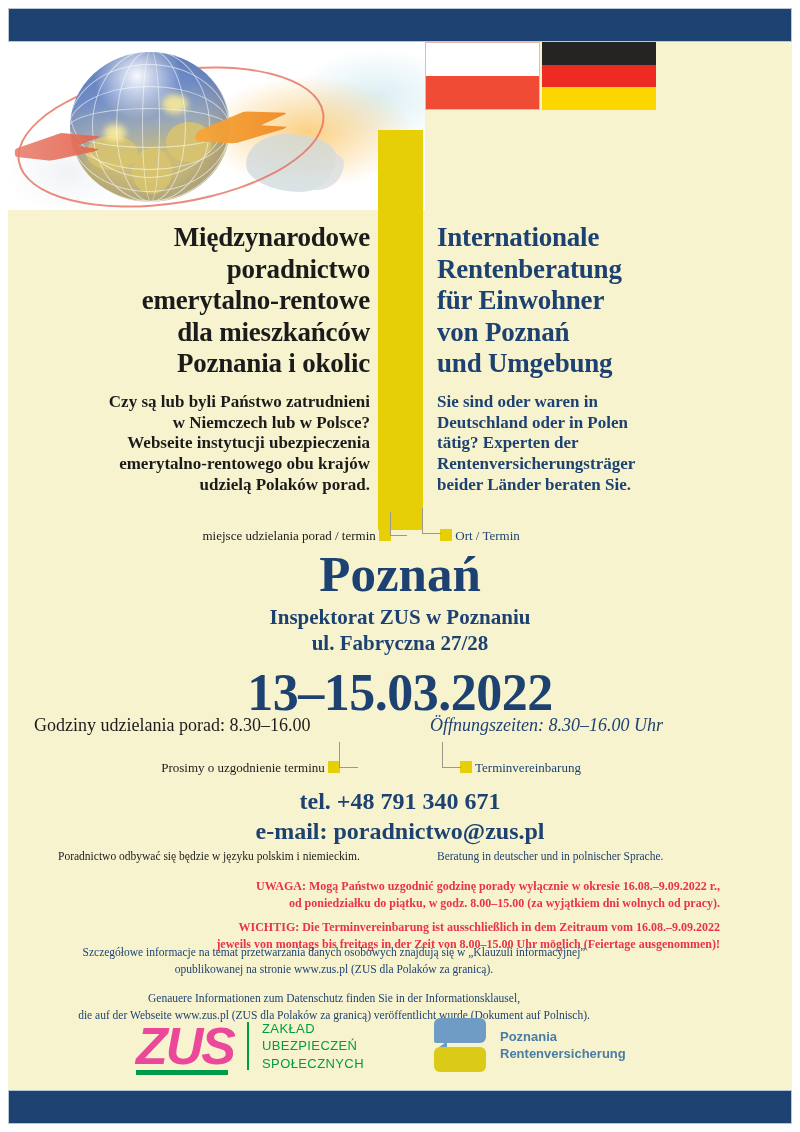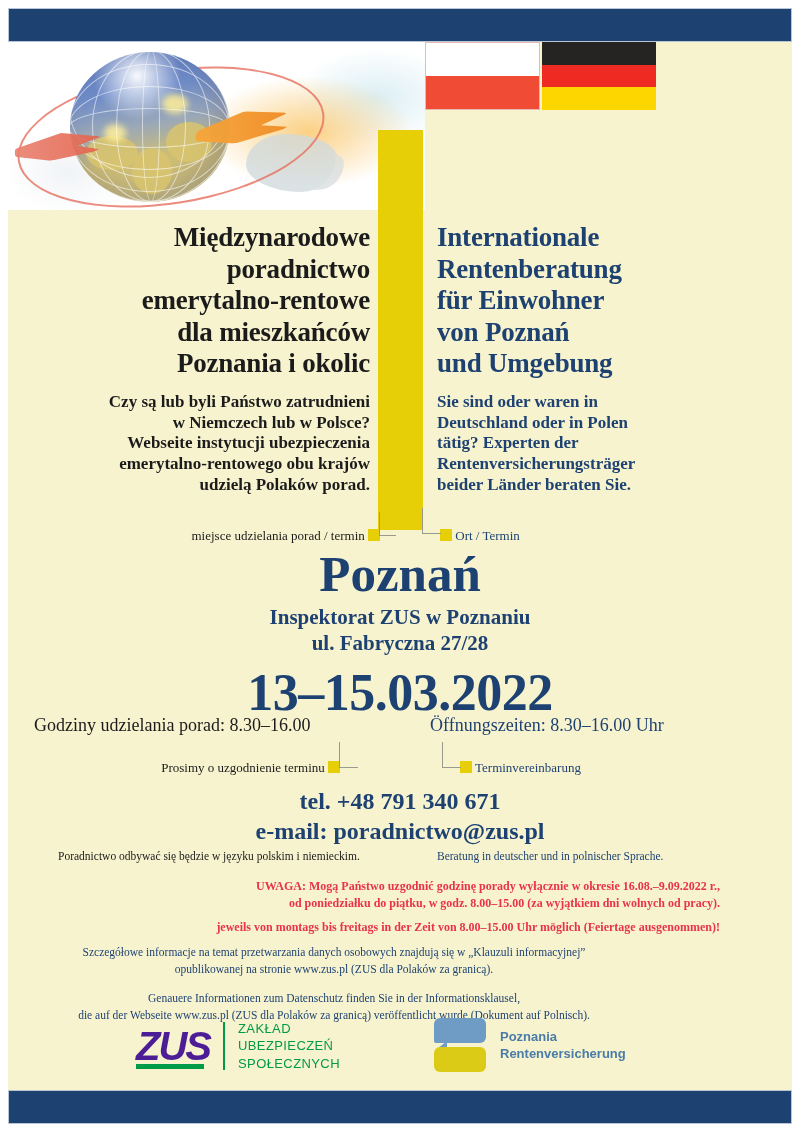--- a/index.html
+++ b/index.html
@@ -65,38 +65,38 @@
   .col-pl{position:absolute;left:40px;top:222px;width:330px;text-align:right;color:#1b1b1b;}
   .col-de{position:absolute;left:437px;top:222px;width:330px;text-align:left;color:#1d4272;}
   .h1{font-weight:bold;font-size:27px;line-height:1.17;letter-spacing:-.2px;}
   .h1 .ln{display:block;}
   .lead{font-weight:bold;font-size:17px;line-height:1.22;margin-top:12px;}
   .lead .ln{display:block;}
 
   
   .mark{position:absolute;font-size:13px;}
   .mark .sq{display:inline-block;width:12px;height:12px;background:#e6cf07;vertical-align:-1px;}
-  .mk-pl{left:60px;top:528px;width:320px;text-align:right;color:#1b1b1b;}
+  .mk-pl{left:71px;top:528px;width:320px;text-align:right;color:#1b1b1b;}
   .mk-pl .elbow{position:absolute;right:-16px;top:-16px;width:16px;height:24px;
       border-left:1px solid #9a9a8a;border-bottom:0;}
   .mk-pl .elbow:after{content:"";position:absolute;left:0;bottom:0;width:16px;height:1px;background:#9a9a8a;}
   .mk-de{left:440px;top:528px;color:#1d4272;}
   .mk-de .elbow{position:absolute;left:-18px;top:-20px;width:18px;height:26px;
       border-left:1px solid #9a9a8a;}
   .mk-de .elbow:after{content:"";position:absolute;left:0;bottom:0;width:18px;height:1px;background:#9a9a8a;}
 
   
   .centre{position:absolute;left:0;top:548px;width:800px;text-align:center;color:#1d4272;}
   .city{font-weight:bold;font-size:51px;line-height:1.04;}
   .venue{font-weight:bold;font-size:21px;line-height:1.22;margin-top:4px;}
   .venue .ln{display:block;}
   .dates{font-weight:bold;font-size:52px;line-height:1.05;margin-top:10px;letter-spacing:-.5px;}
 
   .hours-pl{position:absolute;left:34px;top:715px;width:370px;text-align:left;font-size:18px;color:#1b1b1b;}
-  .hours-de{position:absolute;left:430px;top:715px;width:360px;text-align:left;font-size:18px;color:#1d4272;}
+  .hours-de{position:absolute;left:430px;top:715px;width:360px;text-align:left;font-size:18px;color:#1d4272;font-style:italic;}
 
   .mk2{position:absolute;font-size:13px;}
   .mk2 .sq{display:inline-block;width:12px;height:12px;background:#e6cf07;vertical-align:-1px;}
   .mk2-pl{left:40px;top:760px;width:300px;text-align:right;color:#1b1b1b;}
   .mk2-pl .elbow{position:absolute;right:-18px;top:-18px;width:18px;height:26px;border-left:1px solid #9a9a8a;}
   .mk2-pl .elbow:after{content:"";position:absolute;left:0;bottom:0;width:18px;height:1px;background:#9a9a8a;}
   .mk2-de{left:460px;top:760px;color:#1d4272;}
   .mk2-de .elbow{position:absolute;left:-18px;top:-18px;width:18px;height:26px;border-left:1px solid #9a9a8a;}
   .mk2-de .elbow:after{content:"";position:absolute;left:0;bottom:0;width:18px;height:1px;background:#9a9a8a;}
 
@@ -116,21 +116,21 @@
 
   .privacy{position:absolute;left:0;top:944px;width:668px;text-align:center;color:#1d4272;
         font-size:11.5px;line-height:1.45;}
   .privacy .blk{display:block;}
   .privacy .blk.second{margin-top:13px;}
   .privacy .ln{display:block;}
 
   
   .zus{position:absolute;left:136px;top:1020px;display:flex;align-items:center;gap:13px;}
   .zus .wordmark{font-family:"Liberation Sans",sans-serif;font-weight:bold;font-style:italic;
-        font-size:40px;color:#4c1d95;letter-spacing:-2px;line-height:1;position:relative;}
+        font-size:52px;color:#ec4899;letter-spacing:-2px;line-height:1;position:relative;}
   .zus .wordmark:after{content:"";position:absolute;left:0;right:6px;bottom:-3px;height:5px;background:#009b48;}
   .zus .rule{width:2px;height:48px;background:#009b48;}
   .zus .lines{font-family:"Liberation Sans",sans-serif;font-size:13px;color:#009b48;
         line-height:1.34;letter-spacing:.4px;}
   .zus .lines .ln{display:block;}
 
   .drv{position:absolute;left:434px;top:1018px;display:flex;align-items:center;gap:14px;}
   .drv .mark{width:52px;height:54px;position:relative;}
   .drv .bub{position:absolute;left:0;top:0;width:52px;height:25px;background:#6e9cc4;
         border-radius:6px 6px 6px 2px;}
@@ -260,20 +260,21 @@
 
   <div class="langline lang-pl">Poradnictwo odbywać się będzie w języku polskim i niemieckim.</div>
   <div class="langline lang-de">Beratung in deutscher und in polnischer Sprache.</div>
 
   <div class="warn">
     <span class="blk">
       <span class="ln">UWAGA: Mogą Państwo uzgodnić godzinę porady wyłącznie w okresie 16.08.–9.09.2022 r.,</span>
       <span class="ln">od poniedziałku do piątku, w godz. 8.00–15.00 (za wyjątkiem dni wolnych od pracy).</span>
     </span>
     <span class="blk second">
+      <span class="ln">WICHTIG: Die Terminvereinbarung ist ausschließlich in dem Zeitraum vom 16.08.–9.09.2022</span>
       <span class="ln">jeweils von montags bis freitags in der Zeit von 8.00–15.00 Uhr möglich (Feiertage ausgenommen)!</span>
     </span>
   </div>
 
   <div class="privacy">
     <span class="blk">
       <span class="ln">Szczegółowe informacje na temat przetwarzania danych osobowych znajdują się w „Klauzuli informacyjnej”</span>
       <span class="ln">opublikowanej na stronie www.zus.pl (ZUS dla Polaków za granicą).</span>
     </span>
     <span class="blk second">

